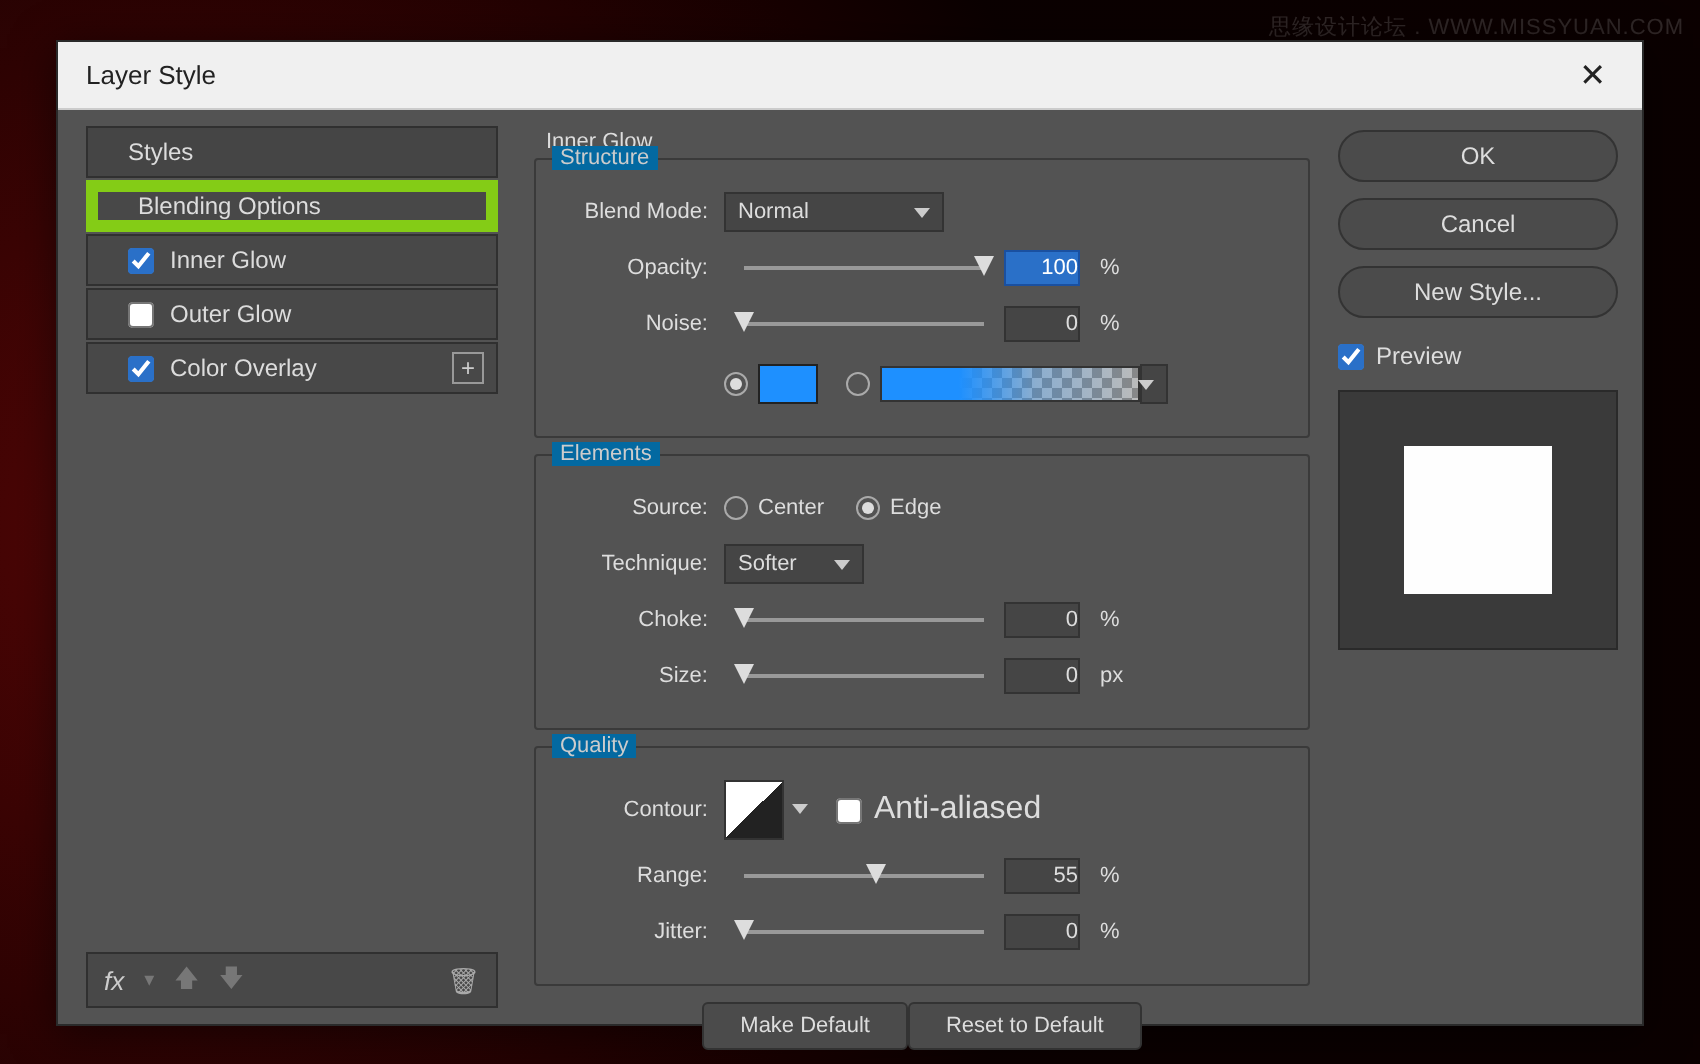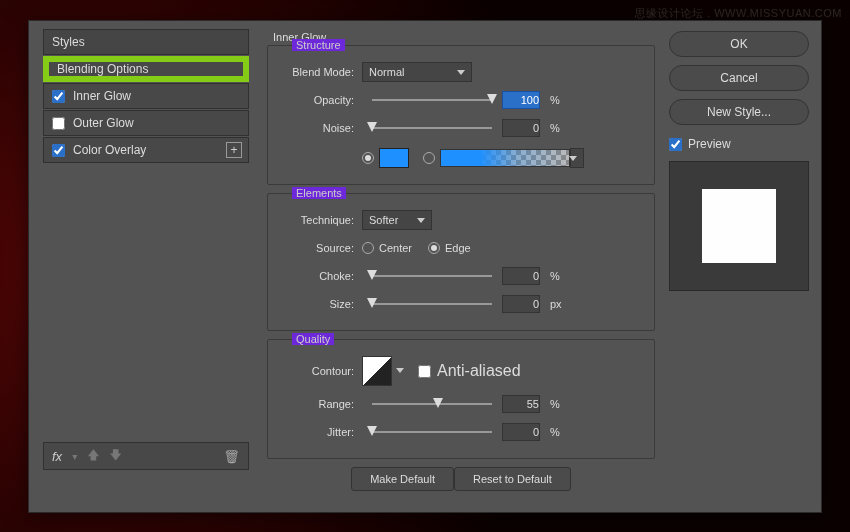--- a/index.html
+++ b/index.html
@@ -5,37 +5,37 @@
 * { box-sizing: border-box; margin: 0; padding: 0; font-family: Arial, sans-serif; }
 body { width: 850px; height: 532px; background: #1a0000; position: relative; }
 .backdrop { position: absolute; inset: 0; background: radial-gradient(circle at 10% 50%, rgba(120,10,10,0.6), rgba(10,0,0,0.95) 60%); }
 .watermark { position: absolute; top: 6px; right: 8px; font-size: 11px; color: rgba(255,255,255,0.15); letter-spacing: 0.5px; }
 .dialog { position: absolute; left: 28px; top: 20px; width: 794px; height: 493px; background: #535353; border: 1px solid #2a2a2a; box-shadow: 0 4px 20px rgba(0,0,0,0.5); }
 .titlebar { height: 34px; background: #f0f0f0; display: flex; align-items: center; justify-content: space-between; padding: 0 10px 0 14px; border-bottom: 1px solid #ccc; }
 .titlebar span { font-size: 13px; color: #222; }
 .titlebar .close { font-size: 16px; color: #222; cursor: pointer; padding: 4px 8px; }
 .body { display: flex; height: calc(100% - 34px); }
 .sidebar { width: 230px; background: #535353; padding: 8px 10px 8px 14px; display: flex; flex-direction: column; }
-.side-item { height: 26px; display: flex; align-items: center; padding: 0 8px; font-size: 12px; color: #dcdcdc; border: 1px solid transparent; margin-bottom: 1px; position: relative; }
+.side-item { height: 26px; display: flex; align-items: center; padding: 0 20px; font-size: 12px; color: #dcdcdc; border: 1px solid transparent; margin-bottom: 1px; position: relative; }
 .side-item.header1 { background: #454545; border: 1px solid #303030; }
 .side-item.header2 { background: #484848; border: 6px solid #84cc16; }
 .side-item.selected { background: #707070; border: 1px solid #303030; }
 .side-item.fx-row { background: #484848; border: 1px solid #303030; }
 .side-item input[type=checkbox] { margin-right: 8px; accent-color: #2a70c8; }
 .plus-box { position: absolute; right: 6px; width: 16px; height: 16px; border: 1px solid #999; display: flex; align-items: center; justify-content: center; font-size: 12px; color: #ccc; }
 .sidebar-spacer { flex: 1; }
 .sidebar-footer { height: 28px; background: #484848; border: 1px solid #303030; display: flex; align-items: center; padding: 0 8px; gap: 10px; }
 .sidebar-footer .fx { font-style: italic; font-size: 13px; color: #ccc; }
 .sidebar-footer .arrow { color: #777; font-size: 12px; }
 .sidebar-footer .spacer { flex: 1; }
 .sidebar-footer .trash { color: #aaa; font-size: 13px; }
 .main { flex: 1; padding: 6px 10px 10px 8px; }
 .section-title { font-size: 11px; color: #ddd; margin: 4px 0 2px 6px; }
 .group { border: 1px solid #3a3a3a; background: #535353; border-radius: 2px; margin-bottom: 8px; position: relative; padding: 14px 14px 10px 14px; }
-.group-label { position: absolute; top: -7px; left: 24px; font-size: 11px; color: #ccc; background: #6d28d9; padding: 0 4px; }
+.group-label { position: absolute; top: -7px; left: 8px; font-size: 11px; color: #ccc; background: #0369a1; padding: 0 4px; }
 .row { display: flex; align-items: center; height: 24px; margin-bottom: 4px; }
 .row-label { width: 80px; text-align: right; font-size: 11px; color: #ddd; padding-right: 8px; }
 .select { height: 20px; background: #454545; border: 1px solid #333; color: #ddd; font-size: 11px; padding: 0 22px 0 6px; position: relative; display: inline-flex; align-items: center; min-width: 70px; }
 .select.wide { min-width: 110px; }
 .select::after { content: ''; position: absolute; right: 6px; top: 7px; border-left: 4px solid transparent; border-right: 4px solid transparent; border-top: 5px solid #ccc; }
 .slider-track { flex: 1; max-width: 120px; height: 2px; background: #999; position: relative; margin: 0 10px; }
 .slider-thumb { position: absolute; top: -5px; width: 0; height: 0; border-left: 5px solid transparent; border-right: 5px solid transparent; border-top: 10px solid #ddd; transform: translateX(-5px); }
 .num-input { width: 38px; height: 18px; background: #454545; border: 1px solid #333; color: #ddd; font-size: 11px; text-align: right; }
 .num-input.highlight { background: #2a70c8; color: #fff; border-color: #1a50a0; }
 .unit { font-size: 11px; color: #ddd; margin-left: 10px; width: 18px; }
@@ -56,20 +56,24 @@
 .preview-inner { width: 74px; height: 74px; background: #fefefe; }
 .chk { width: 13px; height: 13px; margin-right: 6px; accent-color: #2a70c8; }
 </style>
 </head>
 <body>
 
 <div class="backdrop"></div>
 <div class="watermark">思缘设计论坛 . WWW.MISSYUAN.COM</div>
 
 <div class="dialog">
+  <div class="titlebar">
+    <span>Layer Style</span>
+    <span class="close">✕</span>
+  </div>
   <div class="body">
     <div class="sidebar">
       <div class="side-item header1">Styles</div>
       <div class="side-item header2">Blending Options</div>
       <div class="side-item fx-row selected">
         <input type="checkbox" class="chk" checked="" style="">
         <span>Inner Glow</span>
       </div>
       <div class="side-item fx-row">
         <input type="checkbox" class="chk" style="">
@@ -123,29 +127,29 @@
           <div style="width:14px"></div>
           <span class="radio"></span>
           <div class="gradient-swatch"></div>
           <div class="select" style="min-width:14px;width:14px;padding:0"></div>
         </div>
       </div>
 
       <div class="group">
         <div class="group-label">Elements</div>
         <div class="row">
-          <div class="row-label">Technique:</div>
-          <div class="select">Softer</div>
-        </div>
-        <div class="row">
           <div class="row-label">Source:</div>
           <span class="radio"></span>
           <span style="font-size:11px;color:#ddd;margin-right:16px">Center</span>
           <span class="radio checked"></span>
           <span style="font-size:11px;color:#ddd">Edge</span>
+        </div>
+        <div class="row">
+          <div class="row-label">Technique:</div>
+          <div class="select">Softer</div>
         </div>
         <div class="row">
           <div class="row-label">Choke:</div>
           <div class="slider-track">
               <div class="slider-thumb" style="left:0%"></div>
             </div>
           <input class="num-input" value="0" style="">
           <span class="unit">%</span>
         </div>
         <div class="row">

